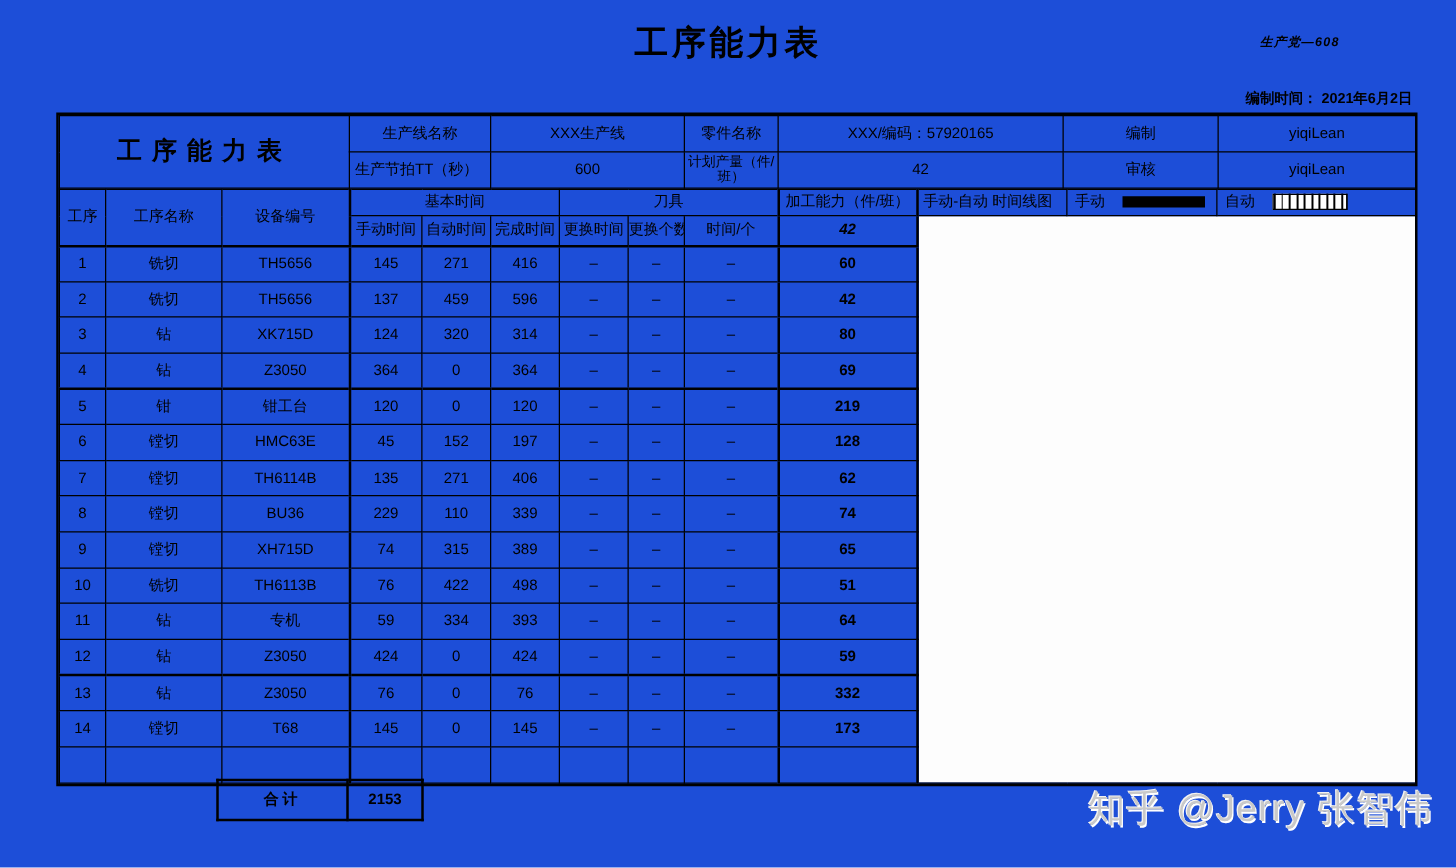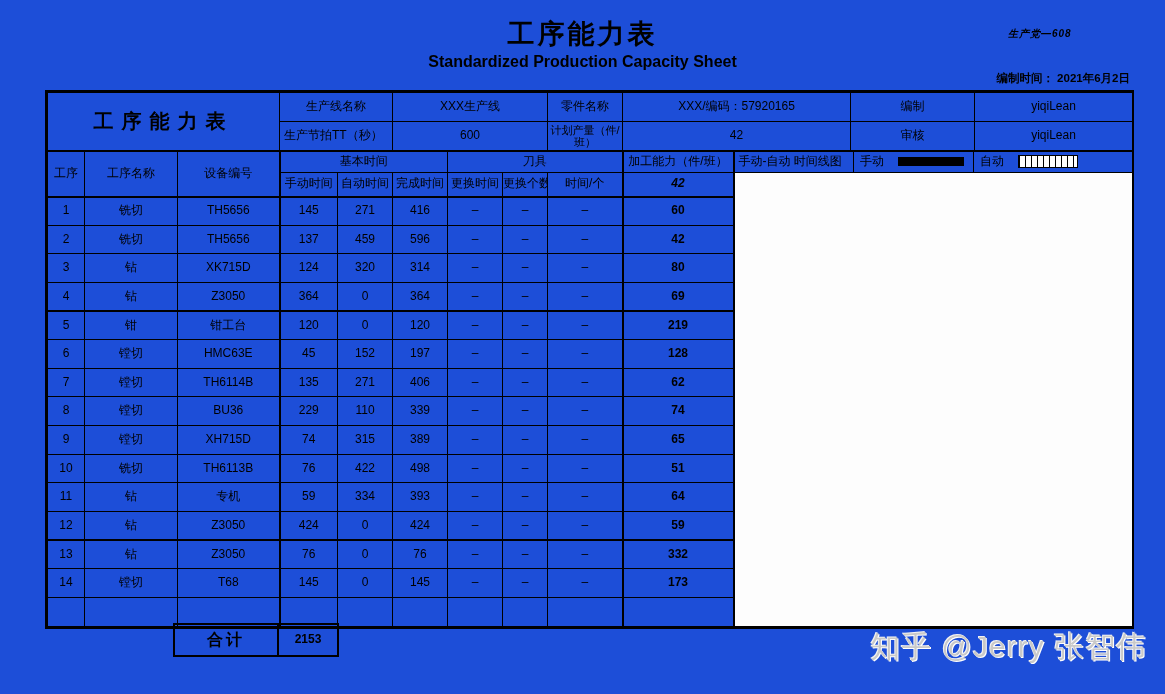--- a/index.html
+++ b/index.html
@@ -40,33 +40,32 @@
   .legend-inner{display:flex;align-items:center;gap:14px;padding-left:6px;}
   .bar-manual{display:inline-block;width:66px;height:9px;background:#000;}
   .bar-auto{display:inline-block;width:58px;height:11px;border:1px solid #000;
     background:repeating-linear-gradient(90deg,#000 0 1.5px,#fff 1.5px 6px);}
   .plot-cell{background:#fdfdfd;}
 
   
   .totalwrap{position:absolute;left:173px;top:623px;}
   .totalwrap table{width:164px;border:2.5px solid #000;}
   .totalwrap td{border:2px solid #000;height:30px;}
-  .total-label{font-size:16px;font-weight:bold;letter-spacing:3px;}
+  .total-label{font-size:12px;font-weight:bold;letter-spacing:3px;}
   .total-value{font-size:12px;font-weight:bold;}
 
   .watermark{position:absolute;right:18px;bottom:26px;font-size:30px;color:#c9c9c9;
     letter-spacing:1px;text-shadow:1px 1px 0 #ffffff,-1px -1px 0 #f2f2f2;}
 </style>
 </head>
 <body>
 
 <div class="sheet">
 
   <div class="title-cn">工序能力表</div>
-  <div class="title-en">Standardized Production Capacity Sheet</div>
   <div class="corner-note">生产党—608</div>
   <div class="prep-time">编制时间：  2021年6月2日</div>
 
   <div class="tablewrap">
 
     <table id="info">
       <colgroup>
         <col style="width:232px">
           <col style="width:113px">
           <col style="width:155px">

